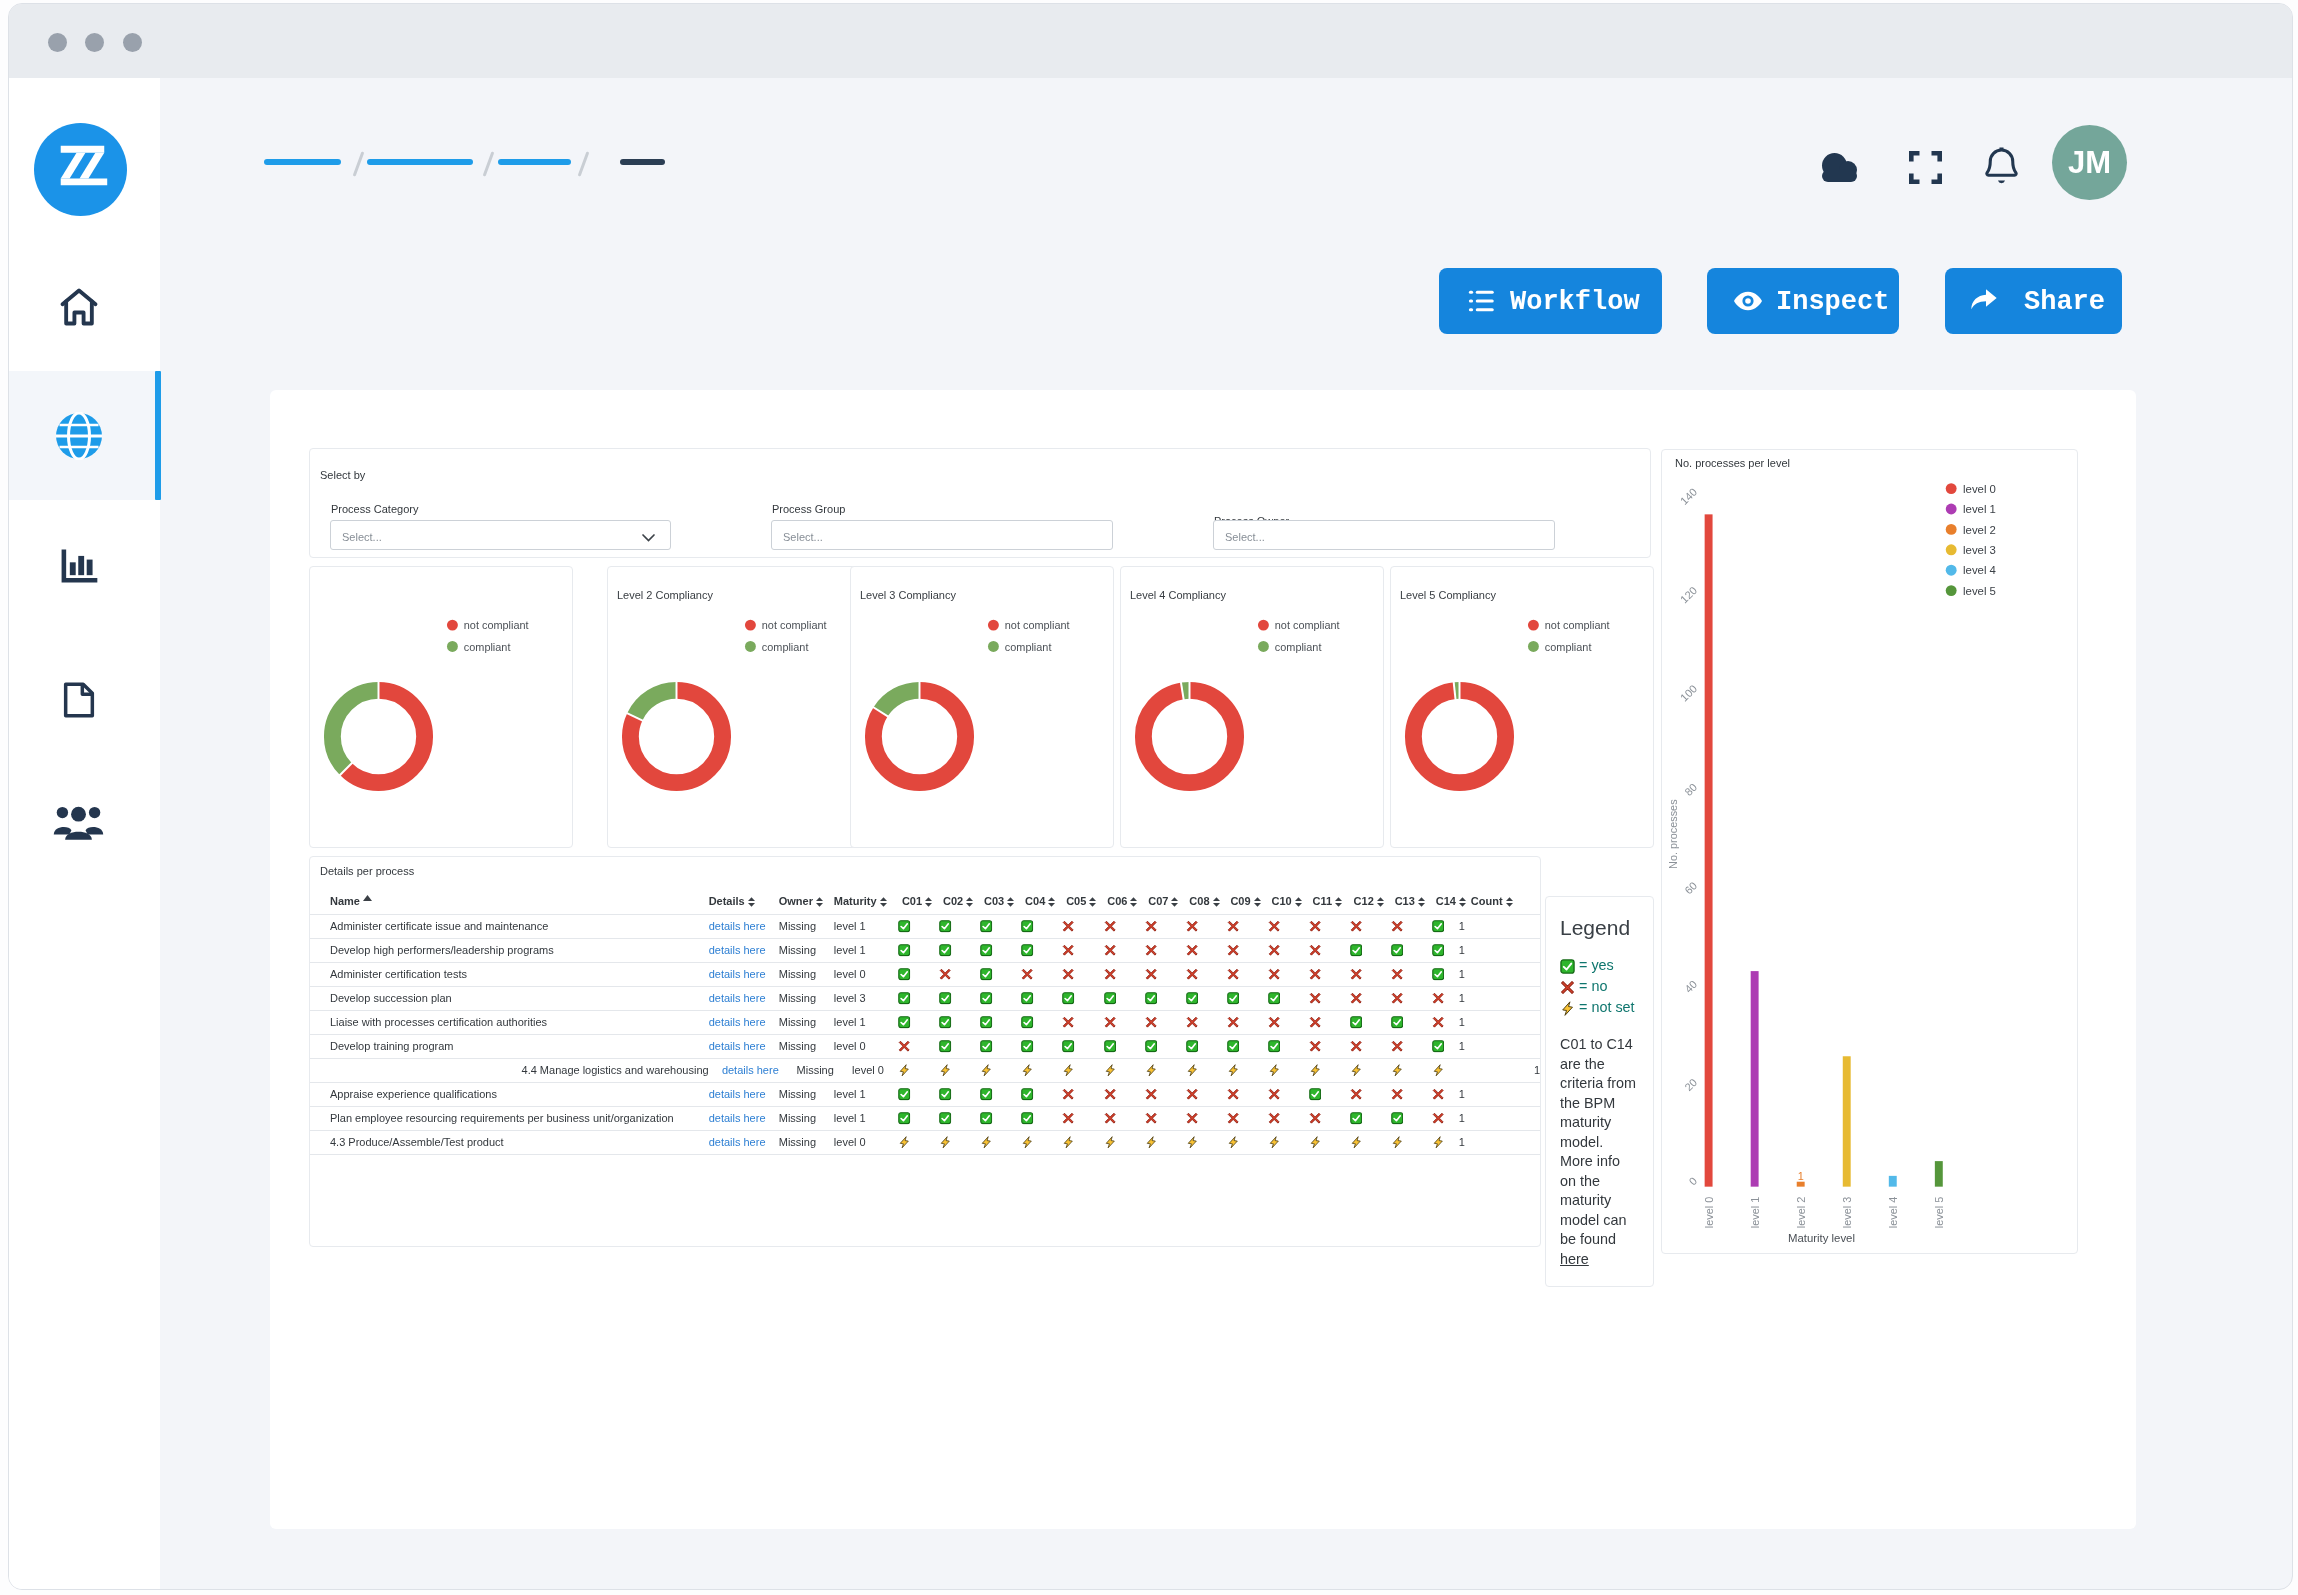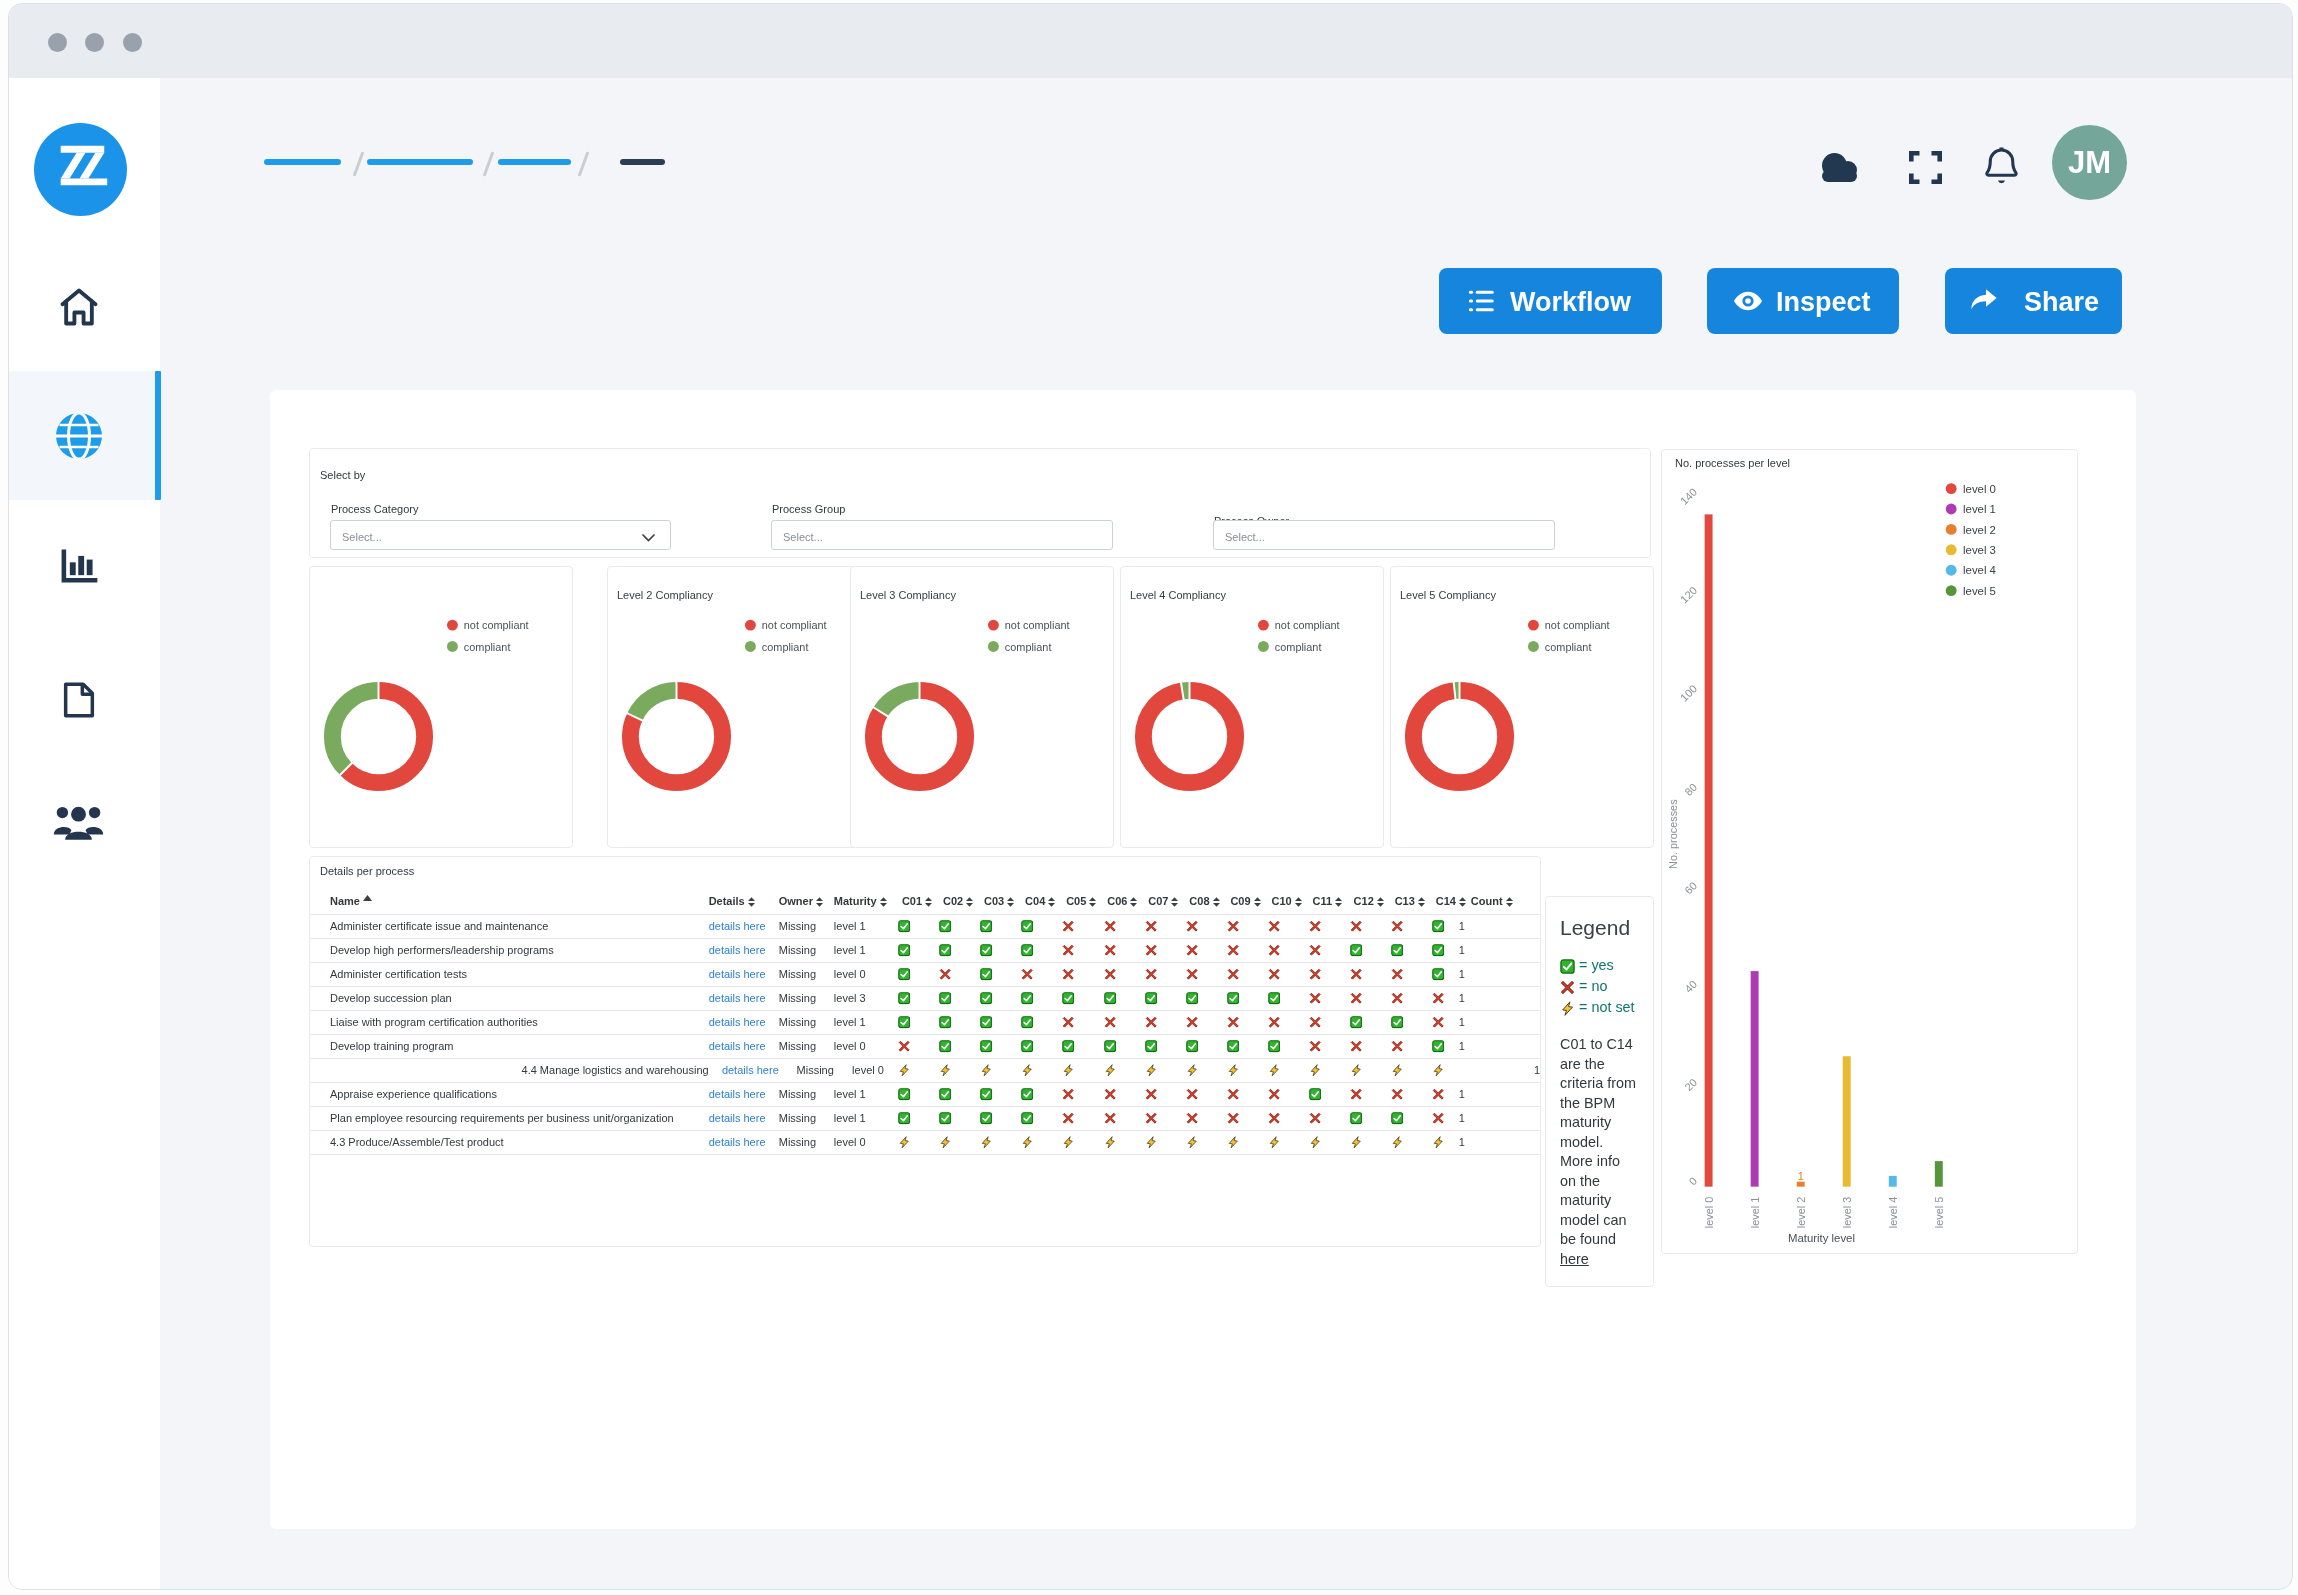--- a/index.html
+++ b/index.html
@@ -8,21 +8,21 @@
   .abs{position:absolute;}
   #win{left:8px;top:3px;width:2283px;height:1585px;background:#f3f5f9;border:1px solid #dde1e7;border-radius:14px;overflow:hidden;}
   #titlebar{left:0;top:0;width:100%;height:74px;background:#e8ebef;}
   .dot{width:19px;height:19px;border-radius:50%;background:#99a1ac;top:29px;}
   #sidebar{left:0;top:74px;width:151px;bottom:0;background:#ffffff;}
   #activebg{left:0;top:367px;width:151px;height:129px;background:#f3f6fa;}
   #activebar{left:146px;top:367px;width:6px;height:129px;background:#1e9ce9;border-radius:1px;}
   .crumb{top:155px;height:6px;border-radius:3px;background:#1e9ce9;}
   .slash{top:147px;width:3px;height:26px;background:#c9ced4;transform:rotate(20deg);border-radius:2px;}
   .btn{top:264px;height:66px;border-radius:8px;background:#1585dd;color:#fff;font-size:27px;font-weight:bold;}
-  .btn span{position:absolute;top:19px;}
+  .btn span{position:absolute;top:19px;font-family:Liberation Mono, monospace;}
   #panel{left:261px;top:386px;width:1866px;height:1139px;background:#fff;border-radius:6px;}
   .card{background:#fff;border:1px solid #e7eaee;border-radius:4px;}
   .lbl{font-size:11px;color:#33383d;}
   .sel{border:1px solid #ccd1d7;border-radius:3px;height:30px;background:#fff;font-size:11px;color:#878e96;line-height:33px;padding-left:11px;box-sizing:border-box;}
   .dtitle{font-size:11px;color:#383d42;}
   table.tbl{border-collapse:collapse;table-layout:fixed;font-size:11px;color:#33383d;}
   table.tbl td{padding:0;vertical-align:middle;white-space:nowrap;overflow:hidden;}
   table.tbl th{padding:0;vertical-align:middle;white-space:nowrap;overflow:visible;}
   table.tbl tbody tr{border-top:1px solid #e4e7eb;}
   table.tbl th{font-weight:bold;text-align:left;}
@@ -539,21 +539,21 @@
               </svg></td>
             <td style="text-align:center;"><svg class="cicon" width="12.4" height="12.4" viewBox="0 0 12.5 12.5">
                 <use href="#ic-x"></use>
               </svg></td>
             <td style="text-align:center;"><svg class="cicon" width="12.4" height="12.4" viewBox="0 0 12.5 12.5">
                 <use href="#ic-x"></use>
               </svg></td>
             <td>1</td>
           </tr>
       <tr style="height:24px;">
-            <td style="padding-left:20px;">Liaise with program certification authorities</td>
+            <td style="padding-left:20px;">Liaise with processes certification authorities</td>
             <td class="link">details here</td>
             <td>Missing</td>
             <td>level 1</td>
             <td style="text-align:center;"><svg class="cicon" width="12.4" height="12.4" viewBox="0 0 12.5 12.5">
                 <use href="#ic-check"></use>
               </svg></td>
             <td style="text-align:center;"><svg class="cicon" width="12.4" height="12.4" viewBox="0 0 12.5 12.5">
                 <use href="#ic-check"></use>
               </svg></td>
             <td style="text-align:center;"><svg class="cicon" width="12.4" height="12.4" viewBox="0 0 12.5 12.5">

